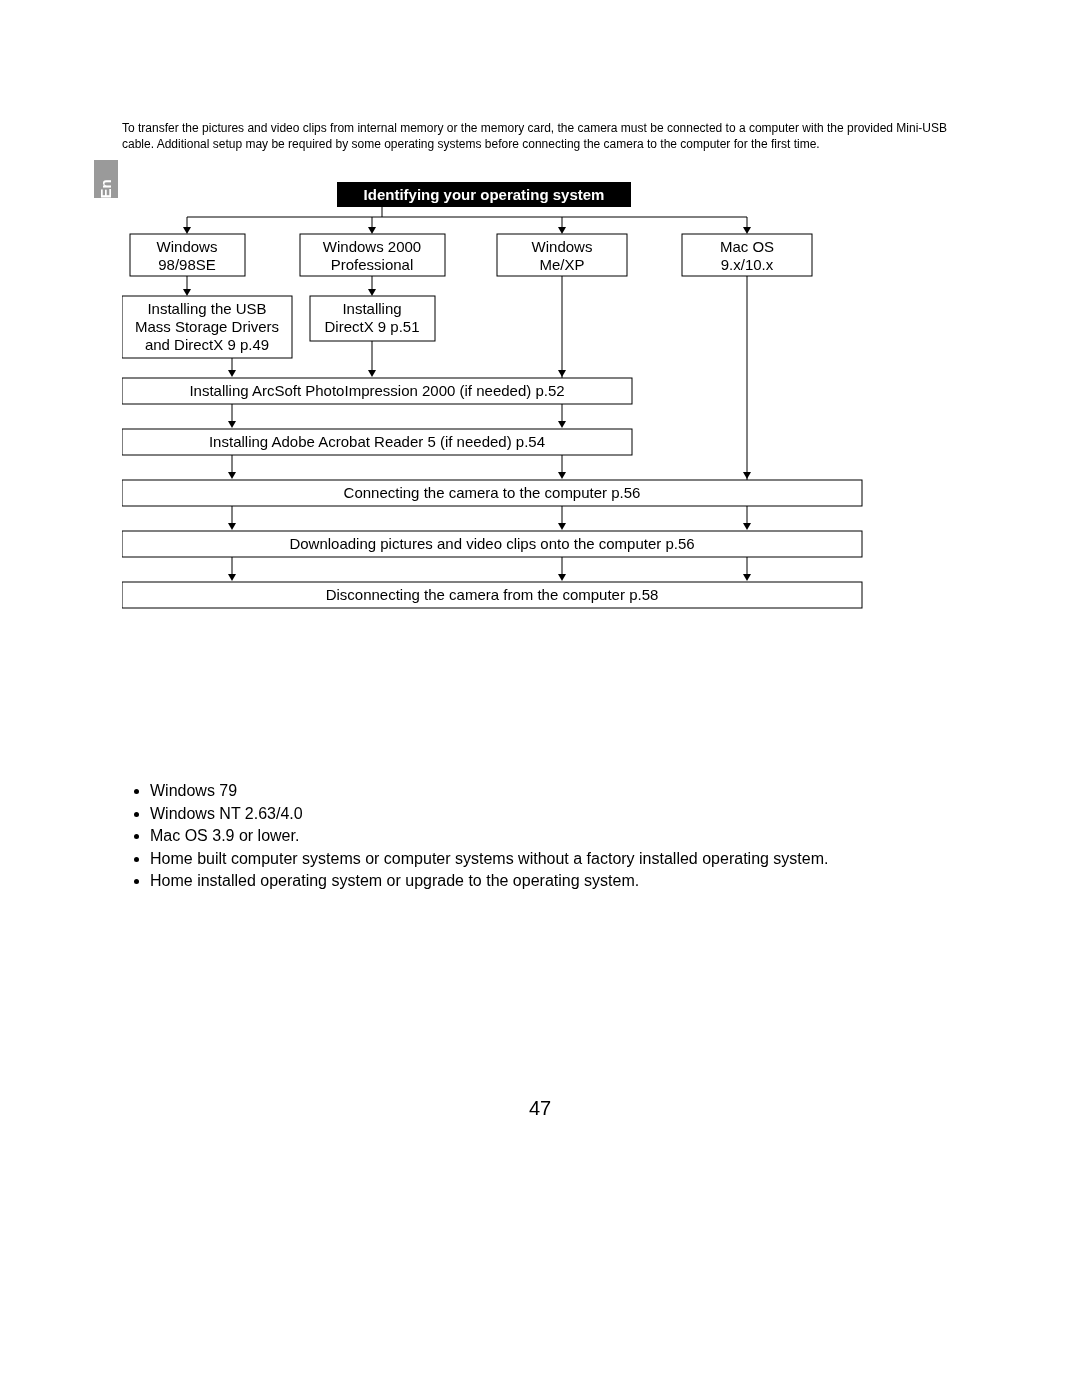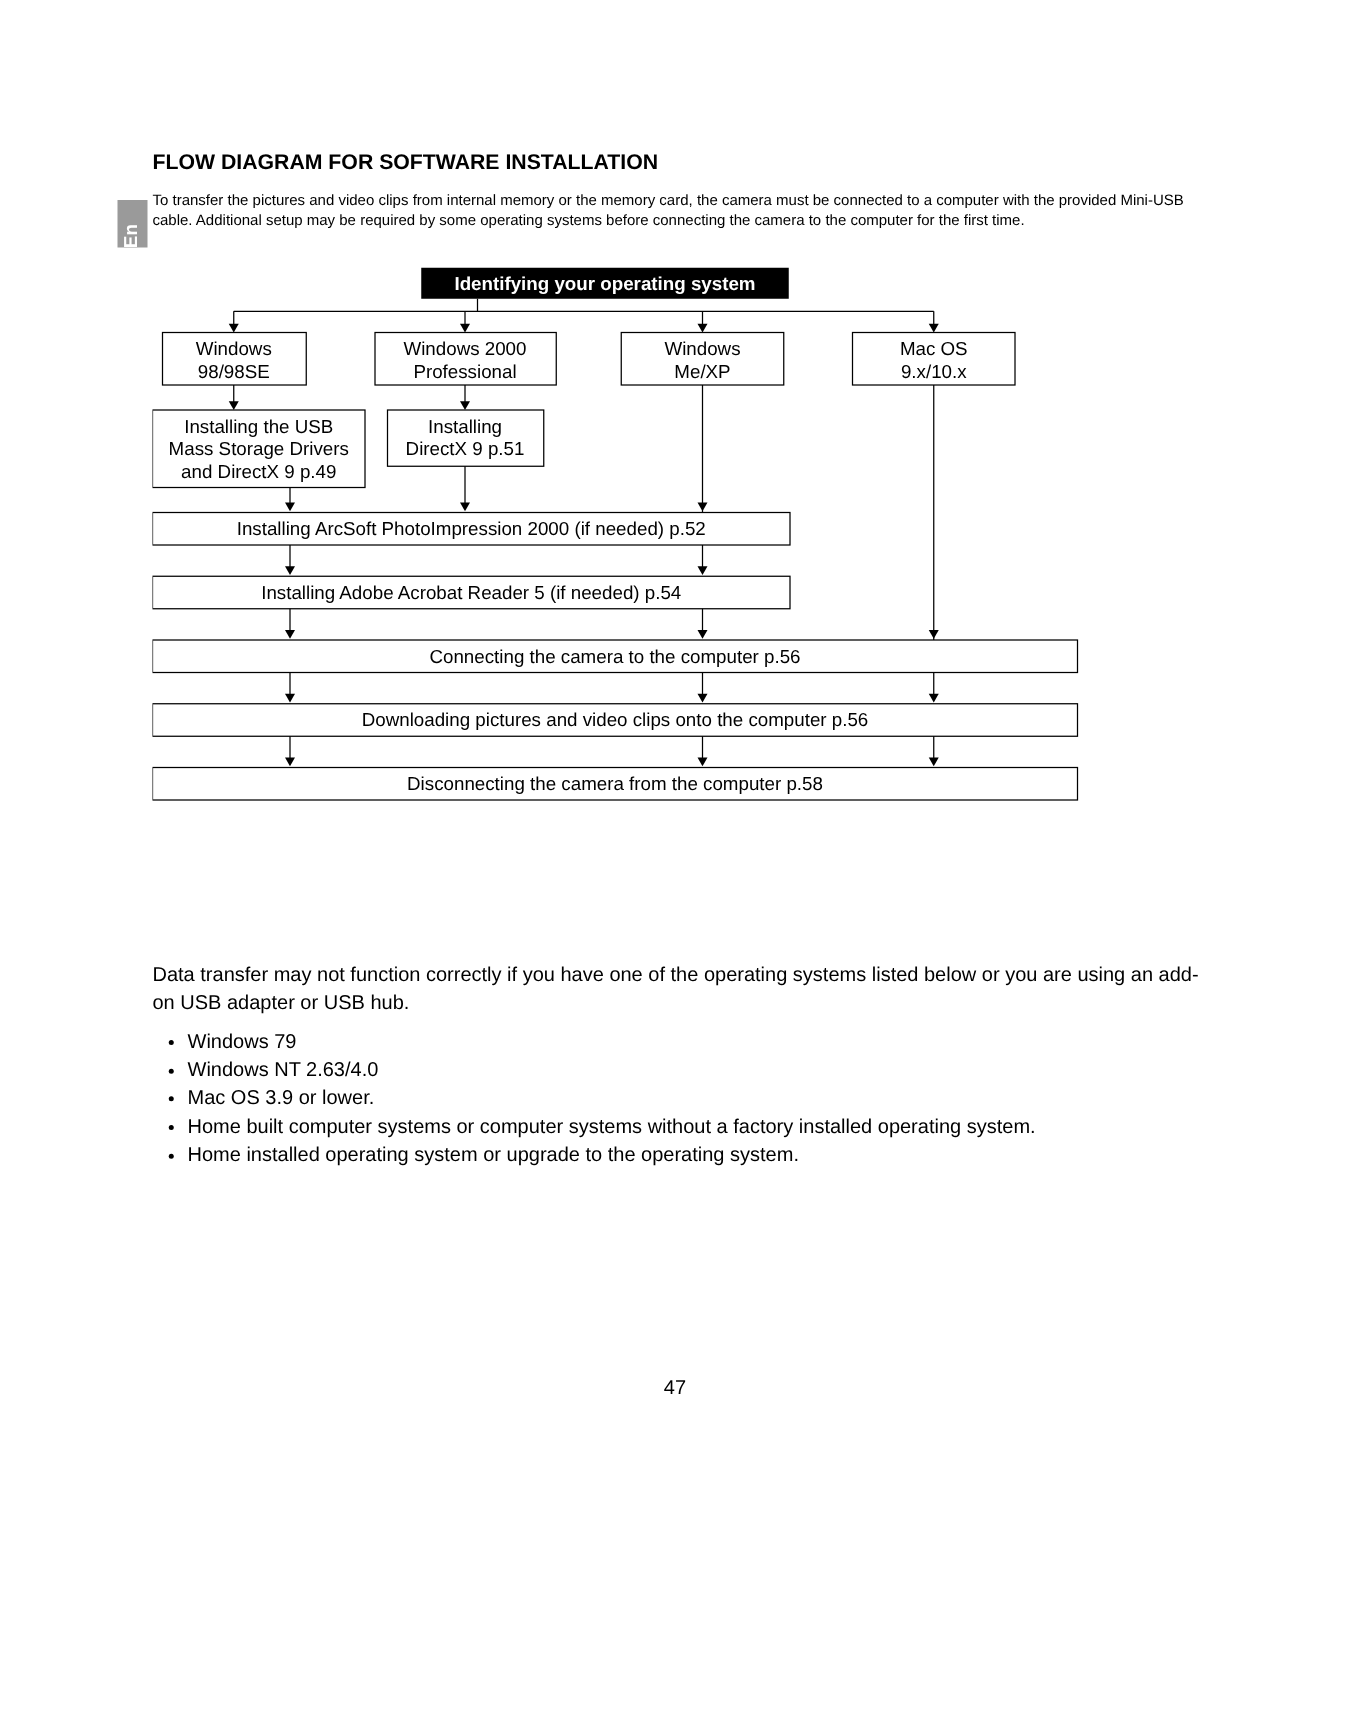--- a/index.html
+++ b/index.html
@@ -13,31 +13,30 @@
   svg{display:block;}
   .box{fill:#fff;stroke:#000;stroke-width:1;}
   .hdr-box{fill:#000;}
   .hdr-text{fill:#fff;font-weight:bold;font-size:15px;}
   .txt{fill:#000;font-size:15px;}
   .ln{stroke:#000;stroke-width:1;fill:none;}
   .ah{fill:#000;}
   .afterdiag{position:absolute;left:122px;top:770px;width:838px;font-size:16px;line-height:1.35;}
   .afterdiag ul{margin:10px 0 0 28px;padding:0;}
   .afterdiag li{margin:1px 0;}
-  .pagenum{position:absolute;left:0;right:0;bottom:261px;text-align:center;font-size:16px;}
+  .pagenum{position:absolute;left:0;right:0;bottom:261px;text-align:center;font-size:20px;}
 </style>
 </head>
 <body>
 
 <div class="lang-tab">
     <span>En</span>
   </div>
 
 <div class="content">
-  <div class="section-title">FLOW DIAGRAM FOR SOFTWARE INSTALLATION</div>
   <div class="intro">To transfer the pictures and video clips from internal memory or the memory card, the camera must be connected to a computer with the provided Mini-USB cable.  Additional setup may be required by some operating systems before connecting the camera to the computer for the first time.</div>
 
   <svg width="840" height="460" viewBox="0 0 840 460" style="margin-top:30px">
     <defs>
       <g id="arrowhead">
           <polygon class="ah" points="-4,-7 4,-7 0,0"></polygon>
         </g>
     </defs>
 
     <rect class="hdr-box" x="215" y="0" width="294" height="25"></rect>
@@ -169,21 +168,20 @@
         <line class="ln" x1="625" y1="375" x2="625" y2="397"></line>
         <use href="#arrowhead" x="625" y="399"></use>
       </g>
 
     <rect class="box" x="0" y="400" width="740" height="26"></rect>
     <text class="txt" x="370" y="418" text-anchor="middle">Disconnecting the camera from the computer p.58</text>
   </svg>
 </div>
 
 <div class="afterdiag">
-  <div>Data transfer may not function correctly if you have one of the operating systems listed below or you are using an add-on USB adapter or USB hub.</div>
   <ul>
     <li>Windows 79</li>
     <li>Windows NT 2.63/4.0</li>
     <li>Mac OS 3.9 or lower.</li>
     <li>Home built computer systems or computer systems without a factory installed operating system.</li>
     <li>Home installed operating system or upgrade to the operating system.</li>
   </ul>
 </div>
 
 <div class="pagenum">47</div>

